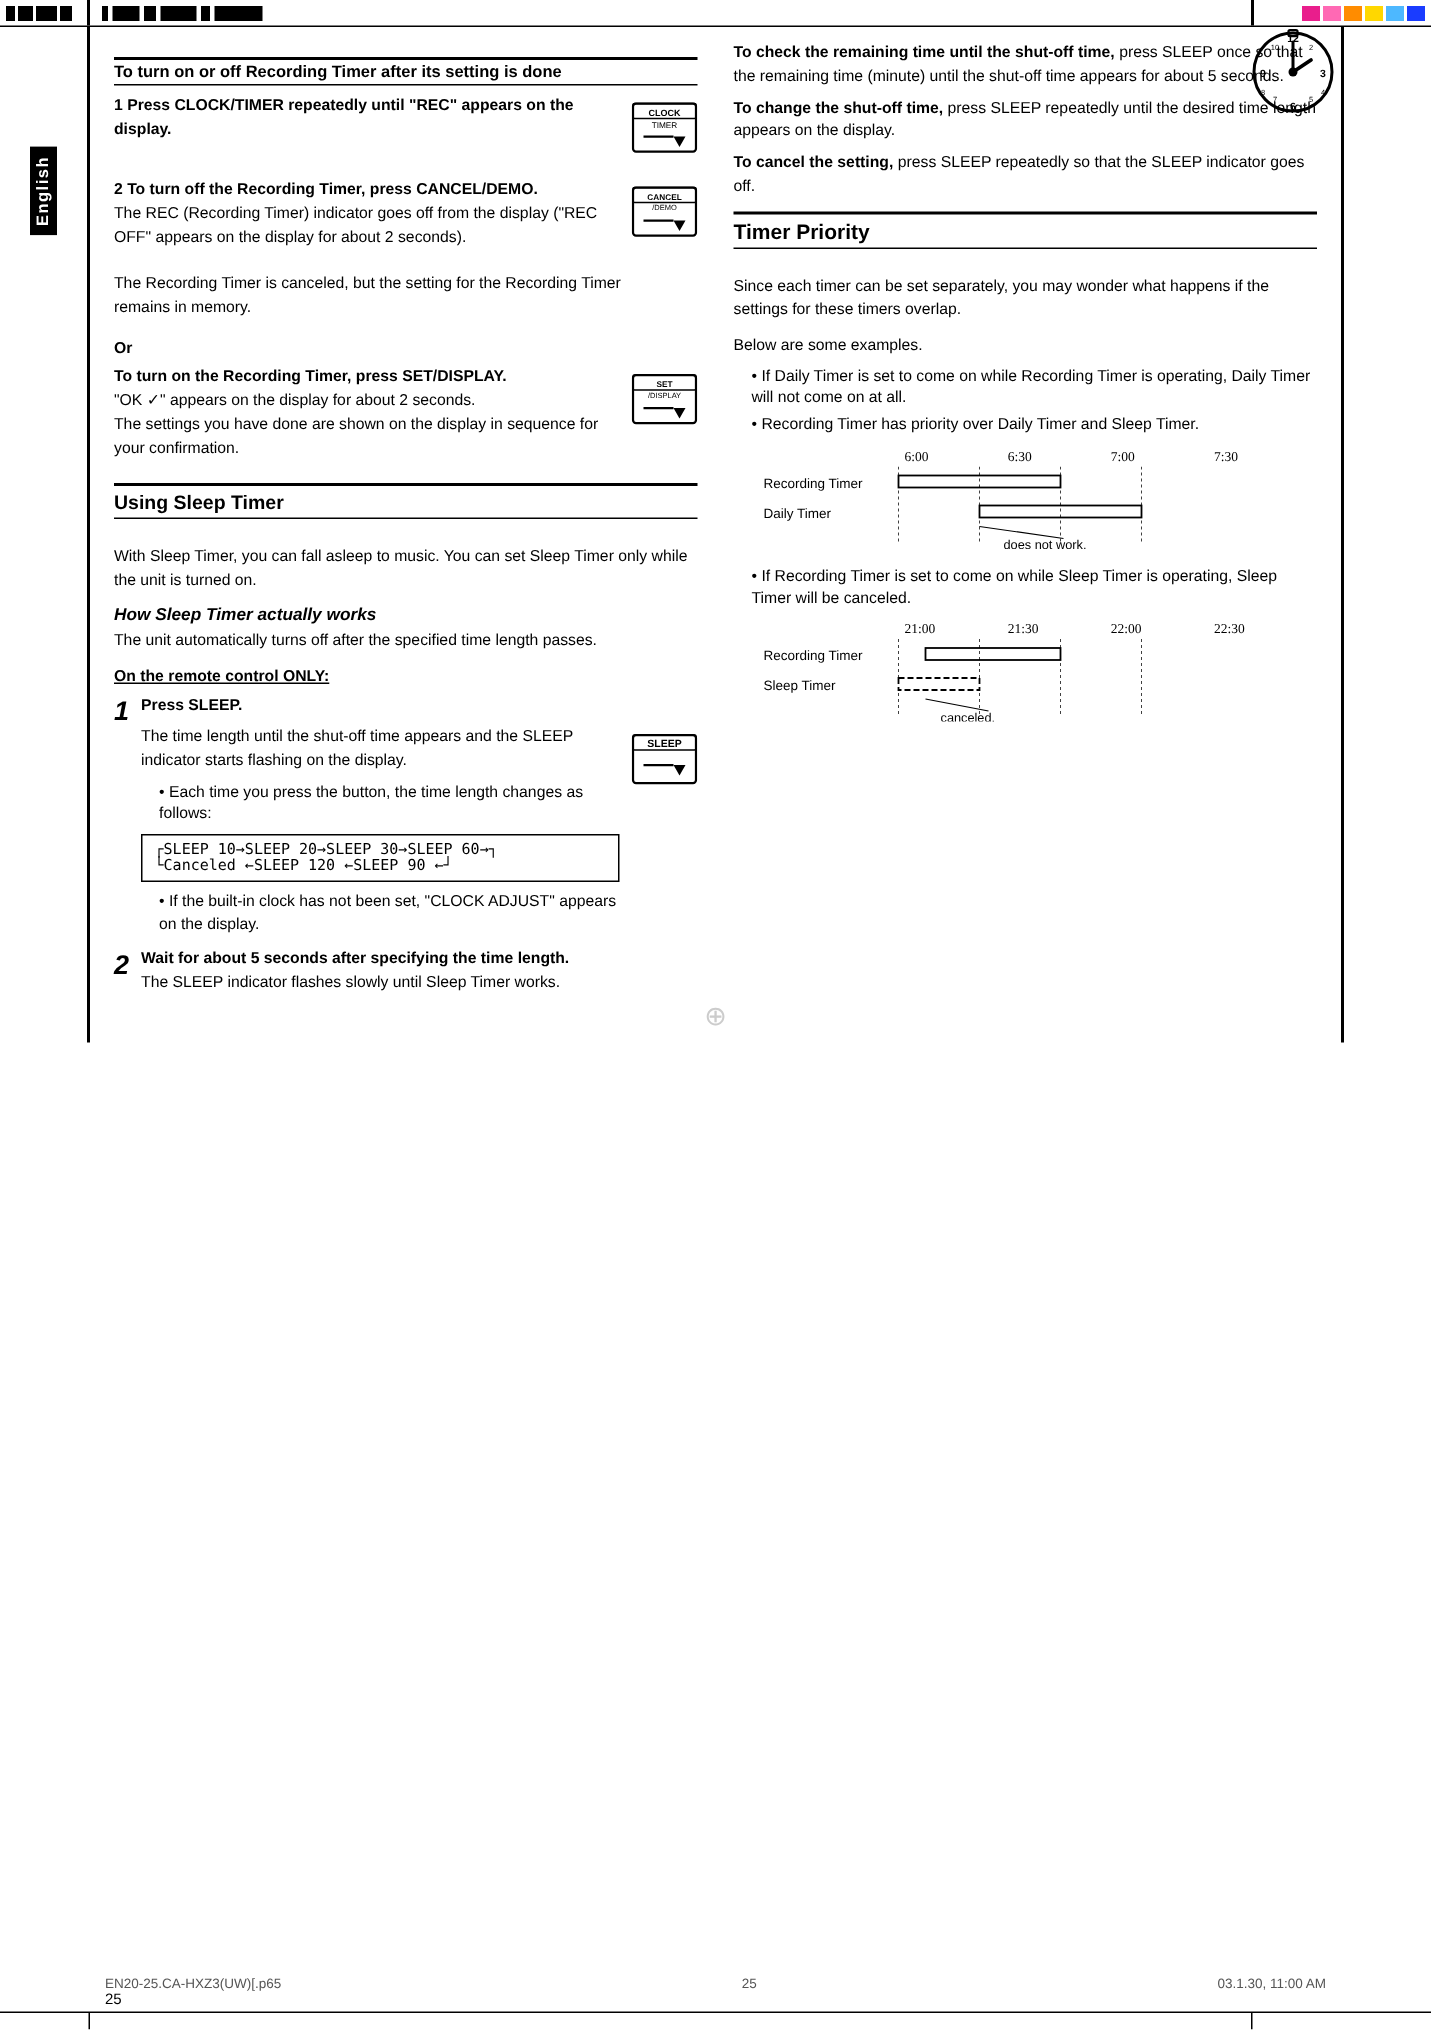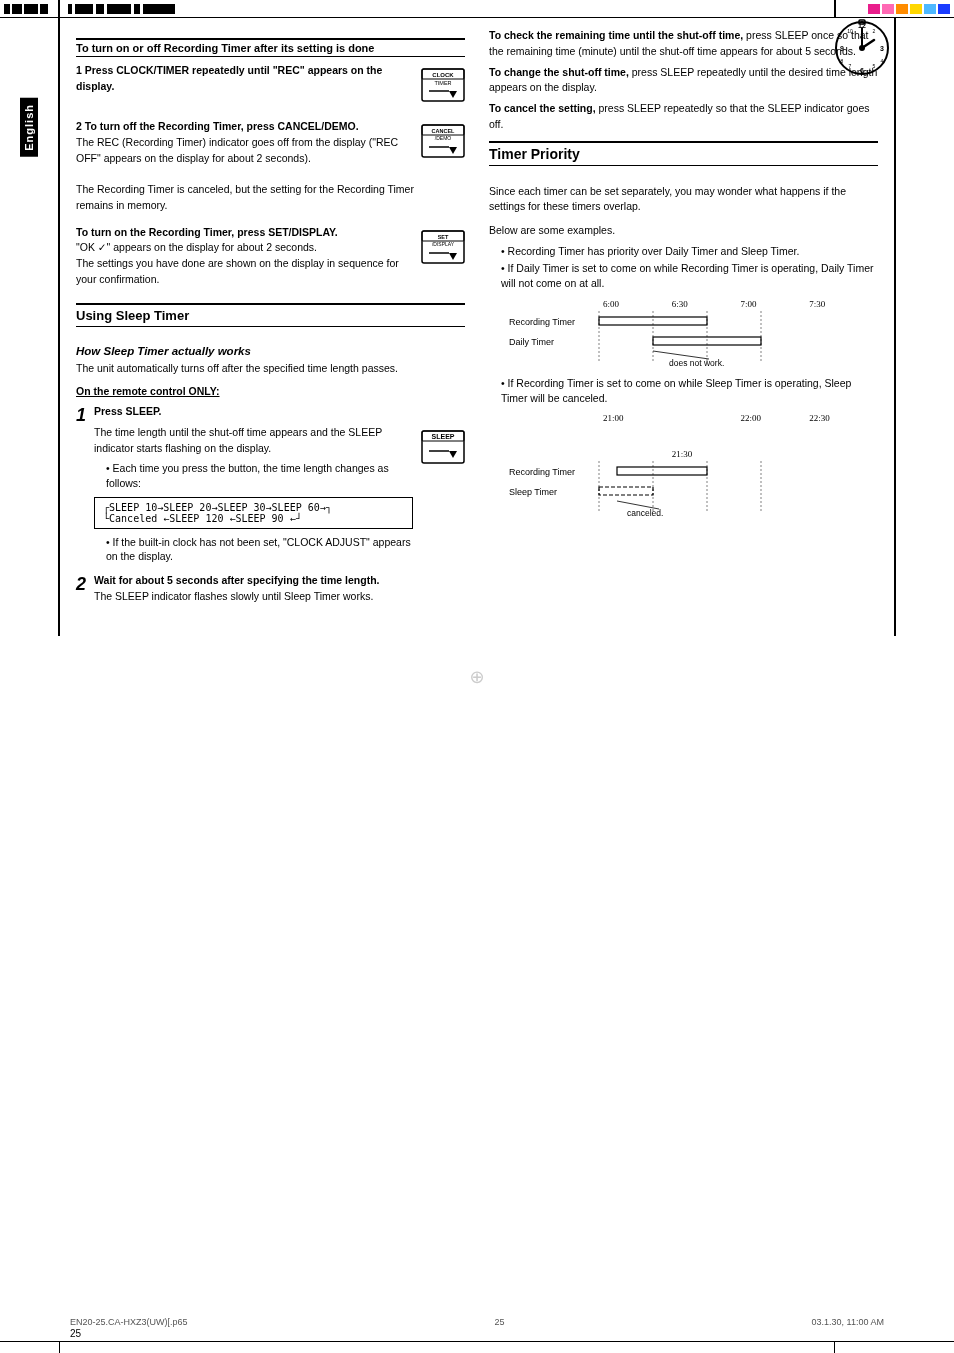--- a/index.html
+++ b/index.html
@@ -344,20 +344,21 @@
               <rect x="1" y="6" width="42" height="32" rx="2" fill="none" stroke="#000" stroke-width="1.5"></rect>
               <rect x="1" y="6" width="42" height="10" rx="1" fill="none" stroke="#000" stroke-width="1"></rect>
               <text x="22" y="14" text-anchor="middle" font-size="5.5" font-weight="bold">CANCEL</text>
               <text x="22" y="21" text-anchor="middle" font-size="5">/DEMO</text>
               <path d="M 28 28 L 36 28 L 32 35 Z" fill="#000"></path>
               <line x1="8" y1="28" x2="28" y2="28" stroke="#000" stroke-width="1.5"></line>
             </svg>
           </div>
         </div>
 
+        <p class="bold" style="margin:4px 0;">Or</p>
 
         <div class="step-with-icon">
           <div style="flex:1;">
             <p>
               <span class="bold">To turn on the Recording Timer, press SET/DISPLAY.</span><br>
               <span>"OK ✓" appears on the display for about 2 seconds.</span><br>
               <span>The settings you have done are shown on the display in sequence for your confirmation.</span>
             </p>
           </div>
 
@@ -369,20 +370,21 @@
               <text x="22" y="21" text-anchor="middle" font-size="5">/DISPLAY</text>
               <path d="M 28 28 L 36 28 L 32 35 Z" fill="#000"></path>
               <line x1="8" y1="28" x2="28" y2="28" stroke="#000" stroke-width="1.5"></line>
             </svg>
           </div>
         </div>
       </div>
 
       <div style="margin-top:10px;">
         <div class="section-title">Using Sleep Timer</div>
+        <p>With Sleep Timer, you can fall asleep to music. You can set Sleep Timer only while the unit is turned on.</p>
 
         <div class="subsection-title">How Sleep Timer actually works</div>
         <p>The unit automatically turns off after the specified time length passes.</p>
 
         <p class="on-remote-label">On the remote control ONLY:</p>
 
         <div class="step-row">
           <div class="step-num-large">1</div>
           <div class="step-details">
             <p>
@@ -447,24 +449,24 @@
           <span> press SLEEP repeatedly so that the SLEEP indicator goes off.</span>
         </p>
       </div>
 
       <div>
         <div class="section-title" style="font-size:14px;">Timer Priority</div>
 
         <p>Since each timer can be set separately, you may wonder what happens if the settings for these timers overlap.</p>
         <p style="margin-top:8px;">Below are some examples.</p>
 
-        <div class="bullet">Recording Timer has priority over Daily Timer and Sleep Timer.</div>
         <div class="bullet">
           <span>If Daily Timer is set to come on while Recording Timer is operating, Daily Timer will not come on at all.</span>
         </div>
+        <div class="bullet">Recording Timer has priority over Daily Timer and Sleep Timer.</div>
 
         <div class="timer-diagram">
           <div class="timer-time-labels">
             <div class="timer-time-label" style="width:54px;text-align:left;">6:00</div>
             <div class="timer-time-label" style="width:54px;text-align:left;">6:30</div>
             <div class="timer-time-label" style="width:54px;text-align:left;">7:00</div>
             <div class="timer-time-label" style="width:54px;text-align:left;">7:30</div>
           </div>
           <svg width="270" height="55">
 
@@ -486,21 +488,21 @@
           </svg>
         </div>
 
         <div class="bullet">
           <span>If Recording Timer is set to come on while Sleep Timer is operating, Sleep Timer will be canceled.</span>
         </div>
 
         <div class="timer-diagram">
           <div class="timer-time-labels">
             <div class="timer-time-label" style="width:54px;text-align:left;">21:00</div>
-            <div class="timer-time-label" style="width:54px;text-align:left;margin-top:36px;">21:30</div>
+            <div class="timer-time-label" style="width:54px;text-align:left;">21:30</div>
             <div class="timer-time-label" style="width:54px;text-align:left;">22:00</div>
             <div class="timer-time-label" style="width:54px;text-align:left;">22:30</div>
           </div>
           <svg width="270" height="55">
 
             <line x1="90" y1="0" x2="90" y2="50" stroke="#000" stroke-width="0.5" stroke-dasharray="2,2"></line>
             <line x1="144" y1="0" x2="144" y2="50" stroke="#000" stroke-width="0.5" stroke-dasharray="2,2"></line>
             <line x1="198" y1="0" x2="198" y2="50" stroke="#000" stroke-width="0.5" stroke-dasharray="2,2"></line>
             <line x1="252" y1="0" x2="252" y2="50" stroke="#000" stroke-width="0.5" stroke-dasharray="2,2"></line>
 

